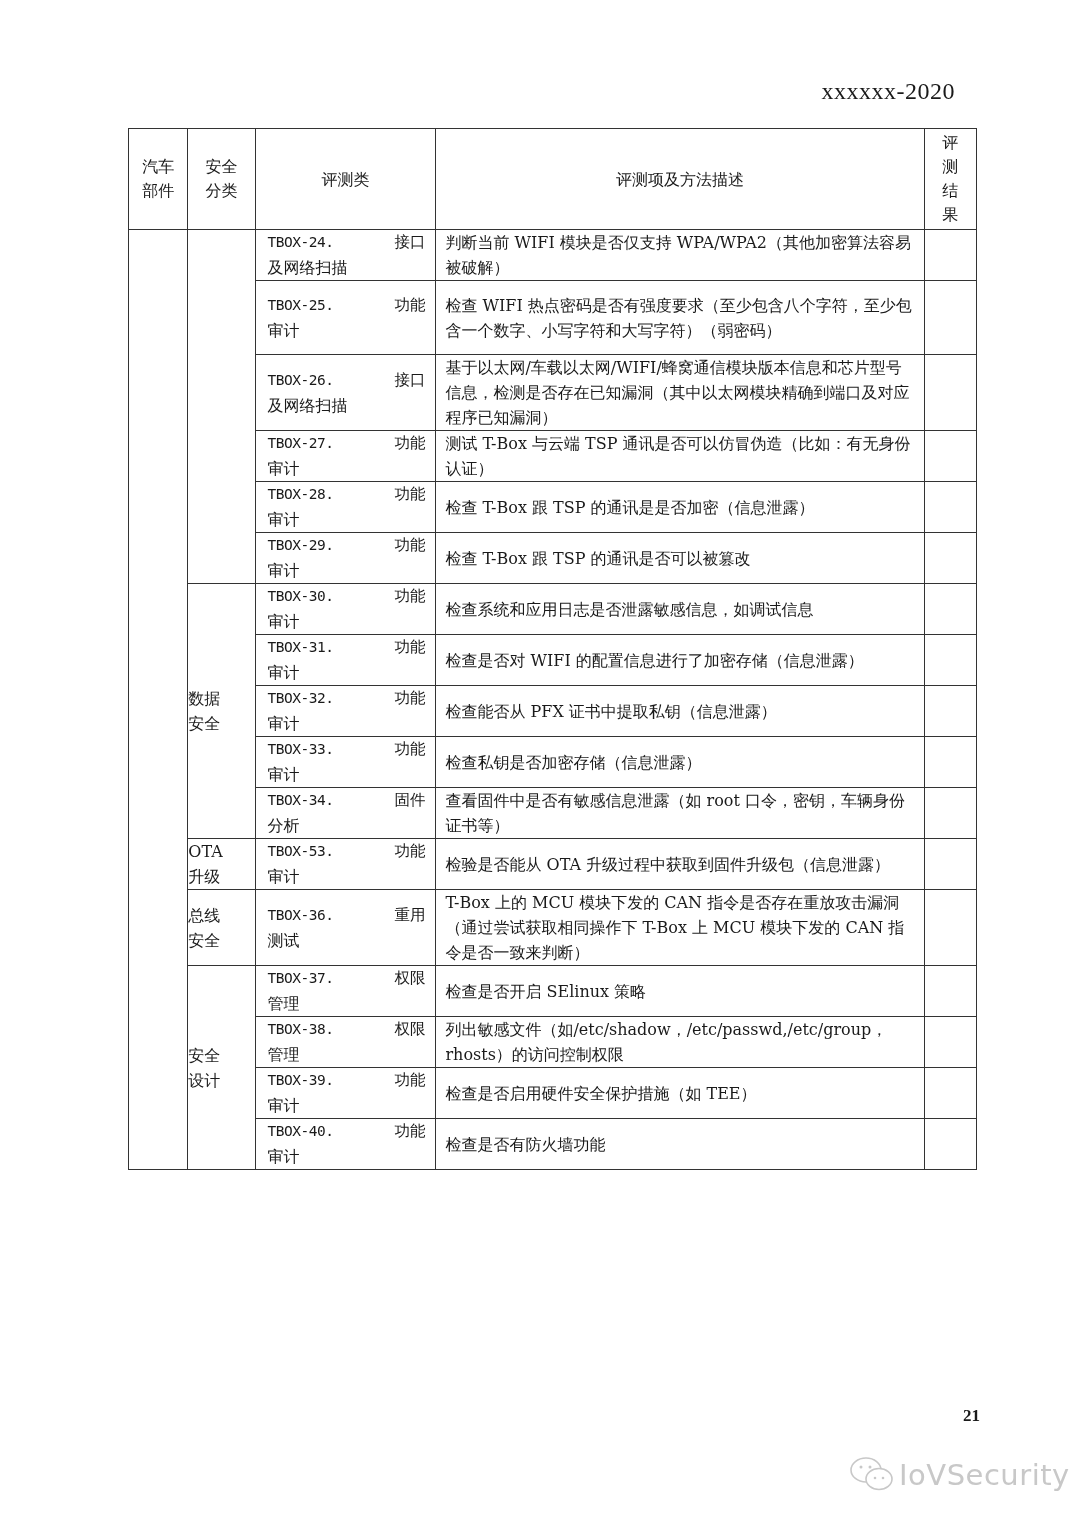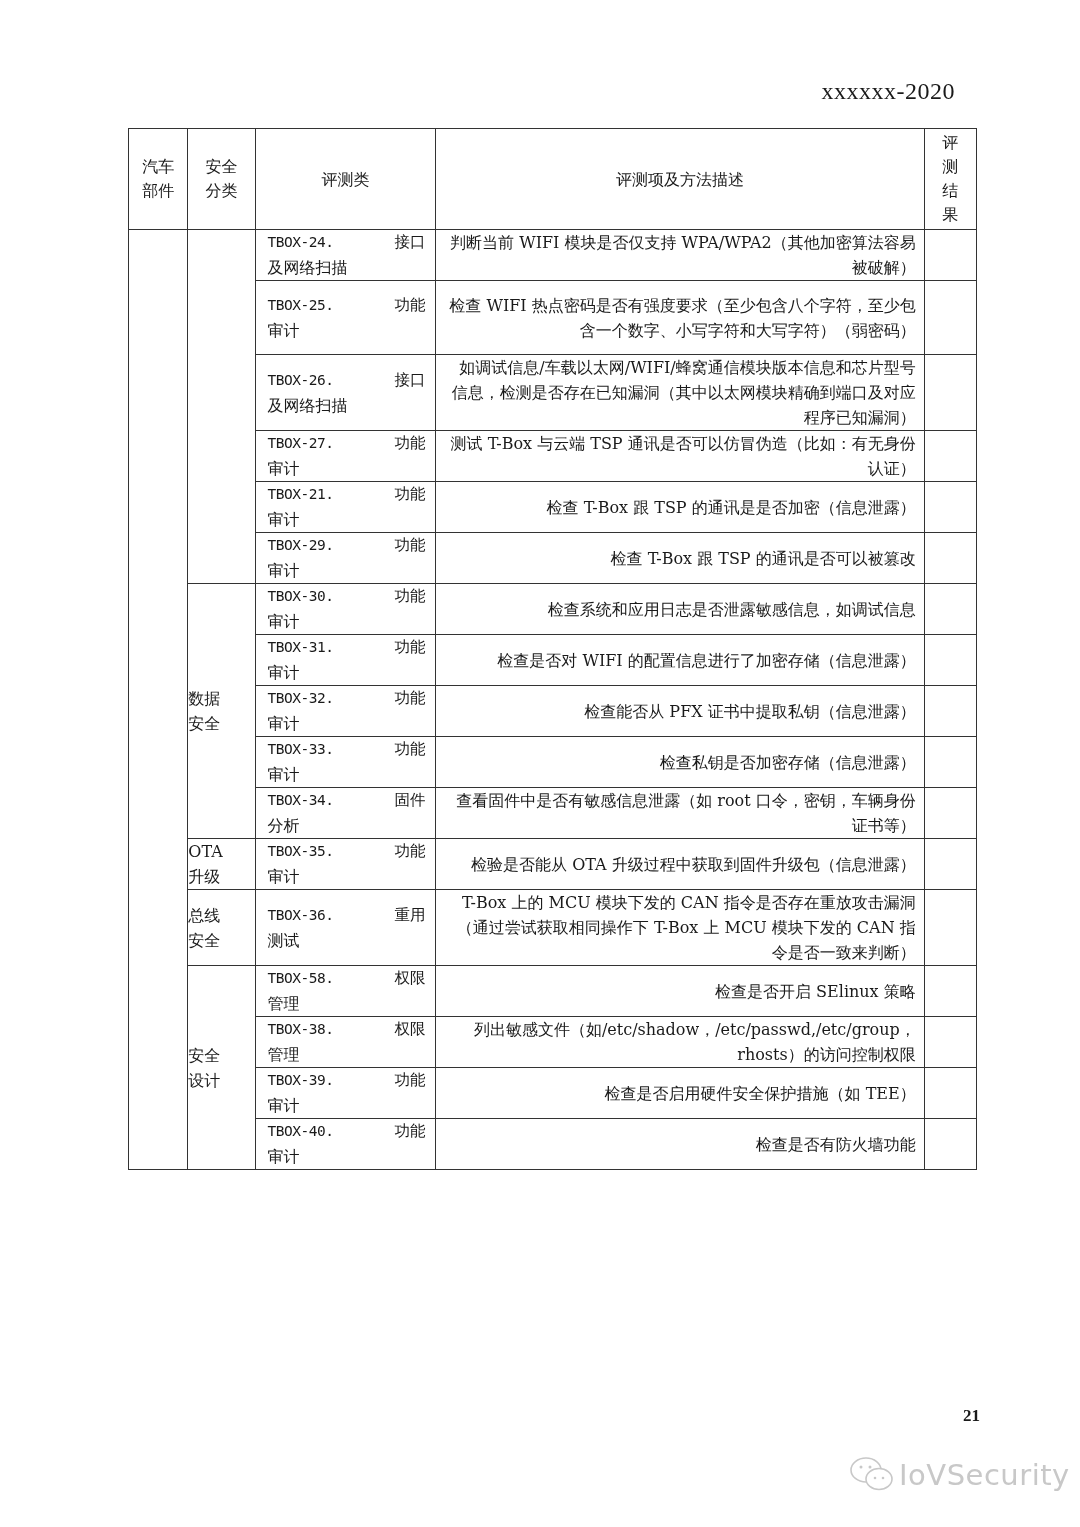--- a/index.html
+++ b/index.html
@@ -13,21 +13,21 @@
                font-size: 16px; line-height: 25px; font-weight: normal; }
   table.main th { height: 100px; text-align: center; }
   .vhead { line-height: 24px; padding: 0 2px; }
   .c1 { width: 59px; } .c2 { width: 67px; } .c3 { width: 180px; } .c4 { width: 486px; } .c5 { width: 52px; }
   .cat { text-align: left; line-height: 25px; }
   .cls { padding: 0 10px 0 12px !important; }
   .cls .top { display: flex; justify-content: space-between; font-size: 15.5px; }
   .cls .id { font-family: "DejaVu Sans Mono", "Liberation Mono", monospace; font-size: 14.5px; letter-spacing: -0.5px; }
   .cls .bot { }
   .cls.left .bot { text-align: left; }
-  .desc { padding: 0 8px 0 9px !important; text-align: right; }
+  .desc { padding: 0 8px 0 9px !important; text-align: left; }
   .result { }
   .r2 { height: 49px; } .r3 { height: 74px; }
   .page-num { position: absolute; top: 1406px; left: 938px; font-family: "Liberation Serif", serif;
               font-size: 17px; font-weight: bold; margin-left: 25px; }
   .watermark { position: absolute; top: 1455px; left: 848px; display: flex; align-items: center; gap: 3px;
                color: #c8c8c8; font-family: "DejaVu Sans", sans-serif; font-size: 29px; letter-spacing: 0.5px; }
   .watermark svg { display: block; }
 </style>
 </head>
 <body>
@@ -86,40 +86,40 @@
     </tr>
 
     <tr class="r3">
       <td class="cls">
         <div class="top">
             <span class="id">TBOX-26.</span>
             <span>接口</span>
           </div>
         <div class="bot">及网络扫描</div>
       </td>
-      <td class="desc">如调试信息/车载以太网/WIFI/蜂窝通信模块版本信息和芯片型号信息，检测是否存在已知漏洞（其中以太网模块精确到端口及对应程序已知漏洞）</td>
+      <td class="desc">基于以太网/车载以太网/WIFI/蜂窝通信模块版本信息和芯片型号信息，检测是否存在已知漏洞（其中以太网模块精确到端口及对应程序已知漏洞）</td>
       <td class="result"></td>
     </tr>
 
     <tr class="r2">
       <td class="cls">
         <div class="top">
             <span class="id">TBOX-27.</span>
             <span>功能</span>
           </div>
         <div class="bot">审计</div>
       </td>
       <td class="desc">测试 T-Box 与云端 TSP 通讯是否可以仿冒伪造（比如：有无身份认证）</td>
       <td class="result"></td>
     </tr>
 
     <tr class="r2">
       <td class="cls">
         <div class="top">
-            <span class="id">TBOX-21.</span>
+            <span class="id">TBOX-28.</span>
             <span>功能</span>
           </div>
         <div class="bot">审计</div>
       </td>
       <td class="desc">检查 T-Box 跟 TSP 的通讯是是否加密（信息泄露）</td>
       <td class="result"></td>
     </tr>
 
     <tr class="r2">
       <td class="cls">
@@ -195,21 +195,21 @@
       <td class="desc">查看固件中是否有敏感信息泄露（如 root 口令，密钥，车辆身份证书等）</td>
       <td class="result"></td>
     </tr>
 
     <tr class="r2">
       <td class="cat">
         <span>OTA</span><br><span>升级</span>
       </td>
       <td class="cls">
         <div class="top">
-            <span class="id">TBOX-35.</span>
+            <span class="id">TBOX-53.</span>
             <span>功能</span>
           </div>
         <div class="bot">审计</div>
       </td>
       <td class="desc">检验是否能从 OTA 升级过程中获取到固件升级包（信息泄露）</td>
       <td class="result"></td>
     </tr>
 
     <tr class="r3">
       <td class="cat">
@@ -225,21 +225,21 @@
       <td class="desc">T-Box 上的 MCU 模块下发的 CAN 指令是否存在重放攻击漏洞（通过尝试获取相同操作下 T-Box 上 MCU 模块下发的 CAN 指令是否一致来判断）</td>
       <td class="result"></td>
     </tr>
 
     <tr class="r2">
       <td rowspan="4" class="cat">
         <span>安全</span><br><span>设计</span>
       </td>
       <td class="cls">
         <div class="top">
-            <span class="id">TBOX-58.</span>
+            <span class="id">TBOX-37.</span>
             <span>权限</span>
           </div>
         <div class="bot">管理</div>
       </td>
       <td class="desc">检查是否开启 SElinux 策略</td>
       <td class="result"></td>
     </tr>
 
     <tr class="r2">
       <td class="cls">

